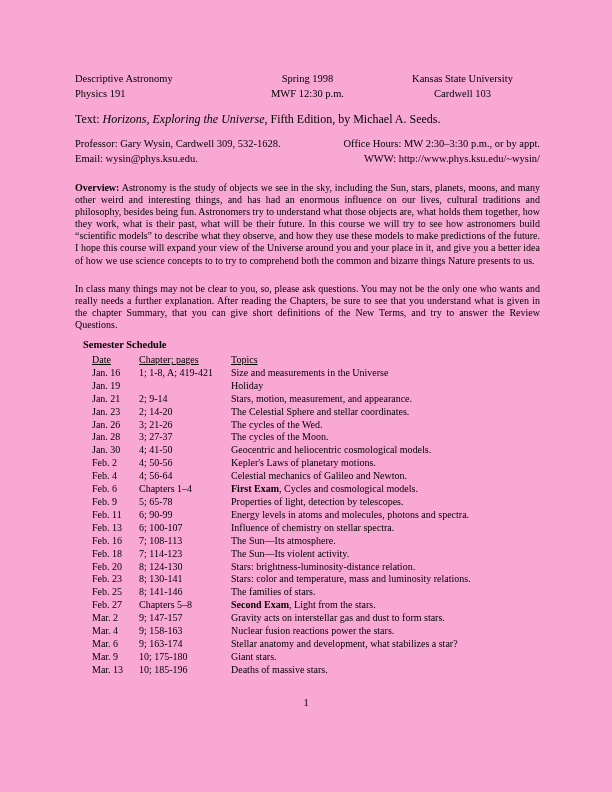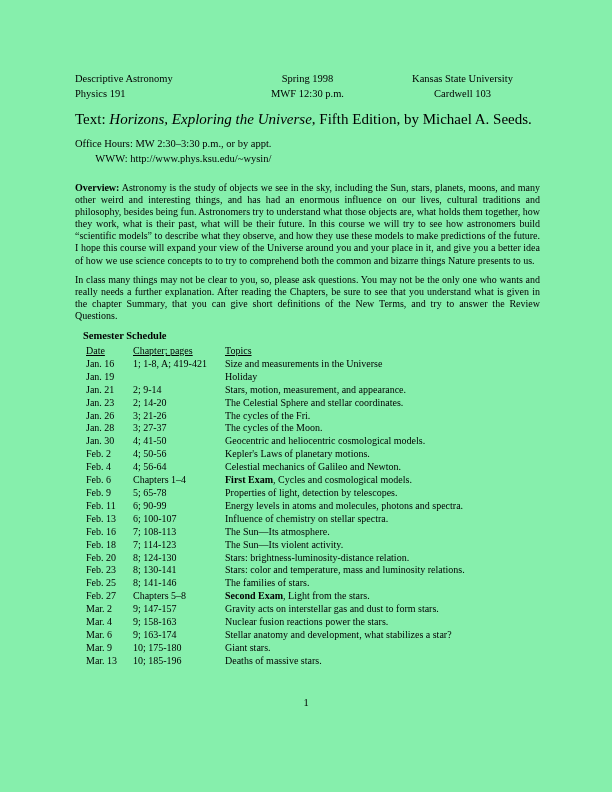--- a/index.html
+++ b/index.html
@@ -1,43 +1,43 @@
 <!DOCTYPE html>
 <html><head>
 <meta charset="utf-8">
 <style>
   html, body { margin: 0; padding: 0; background: #ffffff; }
   .page {
     position: relative;
     width: 612px;
     height: 792px;
-    background: #86efac;
+    background: #f9a8d4;
     color: #000000;
     font-family: "Liberation Serif", "DejaVu Serif", serif;
     font-size: 10px;
     overflow: hidden;
   }
   .content {
     position: absolute;
     left: 75px;
     top: 71px;
     width: 465px;
   }
   .hdr { display: flex; line-height: 15px; font-size: 10.5px; }
   .hdr-col { flex: 1; }
   .hdr-col.center { text-align: center; }
   .hdr-col.right { text-align: center; }
-  .textline { margin: 11px 0 0 0; line-height: 14px; font-size: 15px; }
+  .textline { margin: 11px 0 0 0; line-height: 14px; font-size: 12px; }
   .contact { display: flex; justify-content: space-between; margin-top: 10px; line-height: 15px; font-size: 10.5px; }
   .contact-right { text-align: right; }
   .para { margin: 0; text-align: justify; line-height: 12.1px; }
   .para.overview { margin-top: 16px; }
-  .para.questions { margin-top: 7px; }
+  .para.questions { margin-top: 16px; }
   .sched-heading { font-weight: bold; font-size: 10.5px; margin: 7px 0 3px 8px; line-height: 13px; }
-  table.sched { border-collapse: collapse; margin-left: 11px; }
+  table.sched { border-collapse: collapse; margin-left: 17px; }
   table.sched th, table.sched td {
     padding: 0;
     text-align: left;
     vertical-align: top;
     font-weight: normal;
     line-height: 12.9px;
     white-space: nowrap;
   }
   table.sched .c1 { width: 47px; }
   table.sched .c2 { width: 92px; }
@@ -70,20 +70,24 @@
       </div>
       <div class="hdr-col right">
         <div>Kansas State University</div>
         <div>Cardwell 103</div>
       </div>
     </div>
 
     <p class="textline"><span>Text:</span> <i>Horizons, Exploring the Universe</i><span>, Fifth Edition, by Michael A. Seeds.</span></p>
 
     <div class="contact">
+      <div class="contact-left">
+        <div>Professor: Gary Wysin, Cardwell 309, 532-1628.</div>
+        <div>Email: wysin@phys.ksu.edu.</div>
+      </div>
       <div class="contact-right">
         <div>Office Hours: MW 2:30–3:30 p.m., or by appt.</div>
         <div>WWW: http://www.phys.ksu.edu/~wysin/</div>
       </div>
     </div>
 
     <p class="para overview"><b>Overview:</b> <span>Astronomy is the study of objects we see in the sky, including the Sun, stars, planets, moons, and many other weird and interesting things, and has had an enormous influence on our lives, cultural traditions and philosophy, besides being fun. Astronomers try to understand what those objects are, what holds them together, how they work, what is their past, what will be their future. In this course we will try to see how astronomers build “scientific models” to describe what they observe, and how they use these models to make predictions of the future. I hope this course will expand your view of the Universe around you and your place in it, and give you a better idea of how we use science concepts to to try to comprehend both the common and bizarre things Nature presents to us.</span></p>
 
     <p class="para questions">In class many things may not be clear to you, so, please ask questions. You may not be the only one who wants and really needs a further explanation. After reading the Chapters, be sure to see that you understand what is given in the chapter Summary, that you can give short definitions of the New Terms, and try to answer the Review Questions.</p>
 
@@ -114,21 +118,21 @@
             <td>Stars, motion, measurement, and appearance.</td>
           </tr>
           <tr>
             <td class="c1">Jan. 23</td>
             <td class="c2">2; 14-20</td>
             <td>The Celestial Sphere and stellar coordinates.</td>
           </tr>
           <tr>
             <td class="c1">Jan. 26</td>
             <td class="c2">3; 21-26</td>
-            <td>The cycles of the Fri.</td>
+            <td>The cycles of the Wed.</td>
           </tr>
           <tr>
             <td class="c1">Jan. 28</td>
             <td class="c2">3; 27-37</td>
             <td>The cycles of the Moon.</td>
           </tr>
           <tr>
             <td class="c1">Jan. 30</td>
             <td class="c2">4; 41-50</td>
             <td>Geocentric and heliocentric cosmological models.</td>

